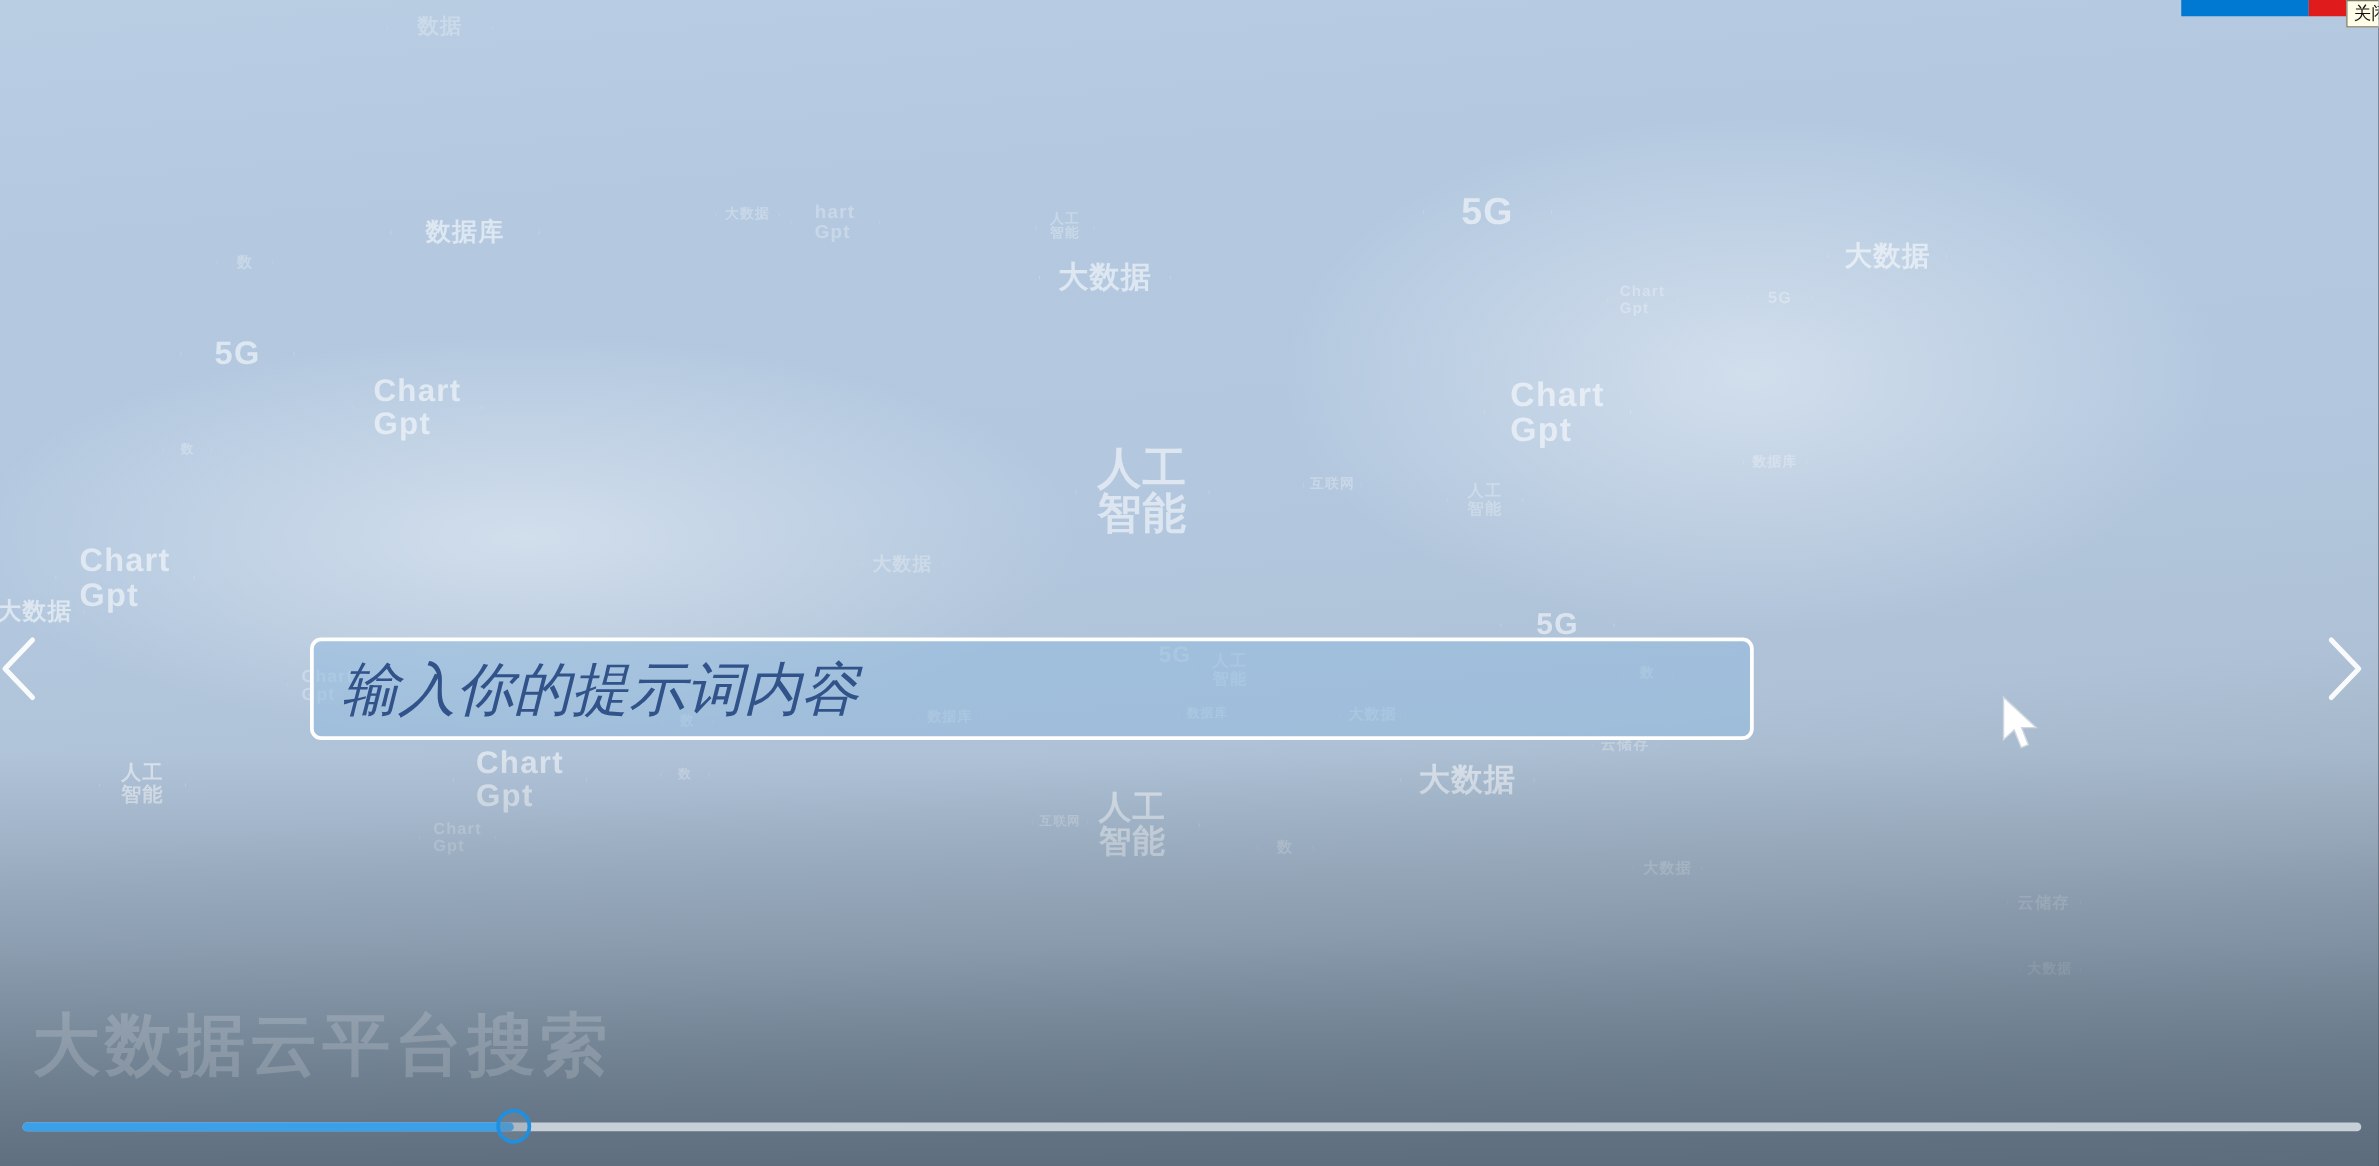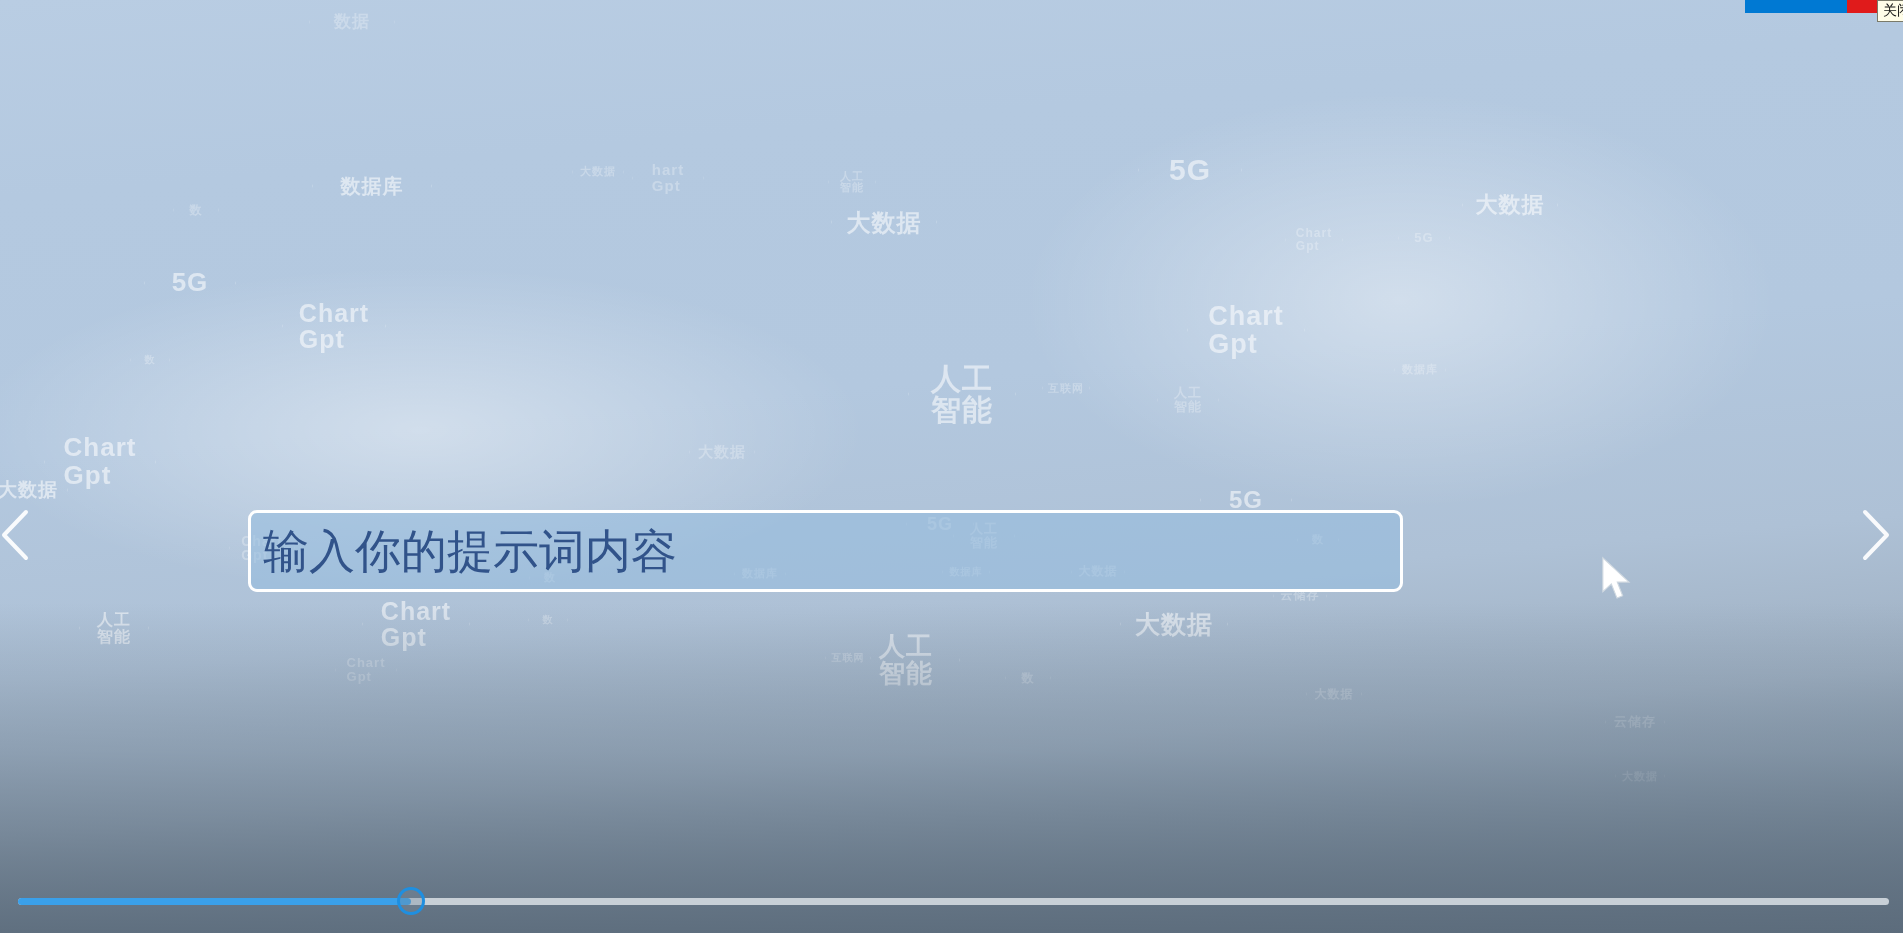--- a/index.html
+++ b/index.html
@@ -146,25 +146,26 @@
   #prompt-input {
     position: absolute;
     left: 0;
     top: 0;
     width: 1155px;
     height: 82px;
     box-sizing: border-box;
     border-radius: 9px;
     border: 3px solid #ffffff;
     background: rgba(148,187,222,0.55);
-    padding: 0 12px;
+    padding: 0 22px;
     font-size: 46px;
     font-family: "Liberation Sans", "DejaVu Sans", sans-serif;
     color: #31538a;
     outline: none;
+    font-style: italic;
   }
   #prompt-input::placeholder {
     color: #31538a;
     opacity: 1;
   }
   #search-button {
     position: absolute;
     left: 1237px;
     top: 15px;
     width: 228px;
@@ -265,21 +266,21 @@
       <div class="hex thin" style="left: 1510px; top: 205px; width: 96px; height: 105.6px; font-size: 22px; white-space: pre;">大数据</div>
       <div class="hex faint" style="left: 1424px; top: 238px; width: 52px; height: 57.2px; font-size: 13px; white-space: pre;">5G</div>
       <div class="hex faint" style="left: 1314px; top: 240px; width: 58px; height: 63.8px; font-size: 12px; white-space: pre;">Chart
 Gpt</div>
       <div class="hex thin" style="left: 1246px; top: 330px; width: 118px; height: 129.8px; font-size: 27px; white-space: pre;">Chart
 Gpt</div>
       <div class="hex faint" style="left: 1420px; top: 370px; width: 52px; height: 57.2px; font-size: 11px; white-space: pre;">数据库</div>
       <div class="hex faint" style="left: 1066px; top: 388px; width: 48px; height: 52.8px; font-size: 11px; white-space: pre;">互联网</div>
       <div class="hex faint" style="left: 1188px; top: 400px; width: 62px; height: 68.2px; font-size: 13px; white-space: pre;">人工
 智能</div>
-      <div class="hex thin" style="left: 962px; top: 394px; width: 108px; height: 118.8px; font-size: 30px; white-space: pre;">人工
+      <div class="hex thin" style="left: 914px; top: 394px; width: 108px; height: 118.8px; font-size: 35px; white-space: pre;">人工
 智能</div>
       <div class="hex thin" style="left: 334px; top: 326px; width: 104px; height: 114.4px; font-size: 25px; white-space: pre;">Chart
 Gpt</div>
       <div class="hex faint" style="left: 150px; top: 360px; width: 40px; height: 44px; font-size: 10px; white-space: pre;">数</div>
       <div class="hex thin" style="left: 100px; top: 462px; width: 112px; height: 123.2px; font-size: 26px; white-space: pre;">Chart
 Gpt</div>
       <div class="hex thin" style="left: 28px; top: 490px; width: 80px; height: 88px; font-size: 19px; white-space: pre;">大数据</div>
       <div class="hex faint" style="left: 722px; top: 452px; width: 66px; height: 72.6px; font-size: 15px; white-space: pre;">大数据</div>
       <div class="hex faint" style="left: 262px; top: 548px; width: 66px; height: 72.6px; font-size: 14px; white-space: pre;">Chart
 Gpt</div>
@@ -307,20 +308,21 @@
       <div class="hex thin" style="left: 1174px; top: 624px; width: 108px; height: 118.8px; font-size: 25px; white-space: pre;">大数据</div>
       <div class="hex faint" style="left: 1334px; top: 694px; width: 56px; height: 61.6px; font-size: 12px; white-space: pre;">大数据</div>
       <div class="hex faint" style="left: 1635px; top: 722px; width: 60px; height: 66px; font-size: 13px; white-space: pre;">云储存</div>
       <div class="hex faint" style="left: 1640px; top: 776px; width: 50px; height: 55px; font-size: 11px; white-space: pre;">大数据</div>
     </div>
 
   <div class="haze" style="left:420px; top:430px; width:900px; height:330px;"></div>
   <div class="haze" style="left:1400px; top:300px; width:760px; height:420px;"></div>
   <div class="bottomfog"></div>
 
+  <div id="watermark">大数据云平台搜索</div>
 
   <div id="topbar">
     <div id="topbar-blue"></div>
     <div id="topbar-red"></div>
     <div id="close-tooltip">关闭</div>
   </div>
 
 
   <div id="search-row">
     <input id="prompt-input" type="text" placeholder="输入你的提示词内容" style="">

